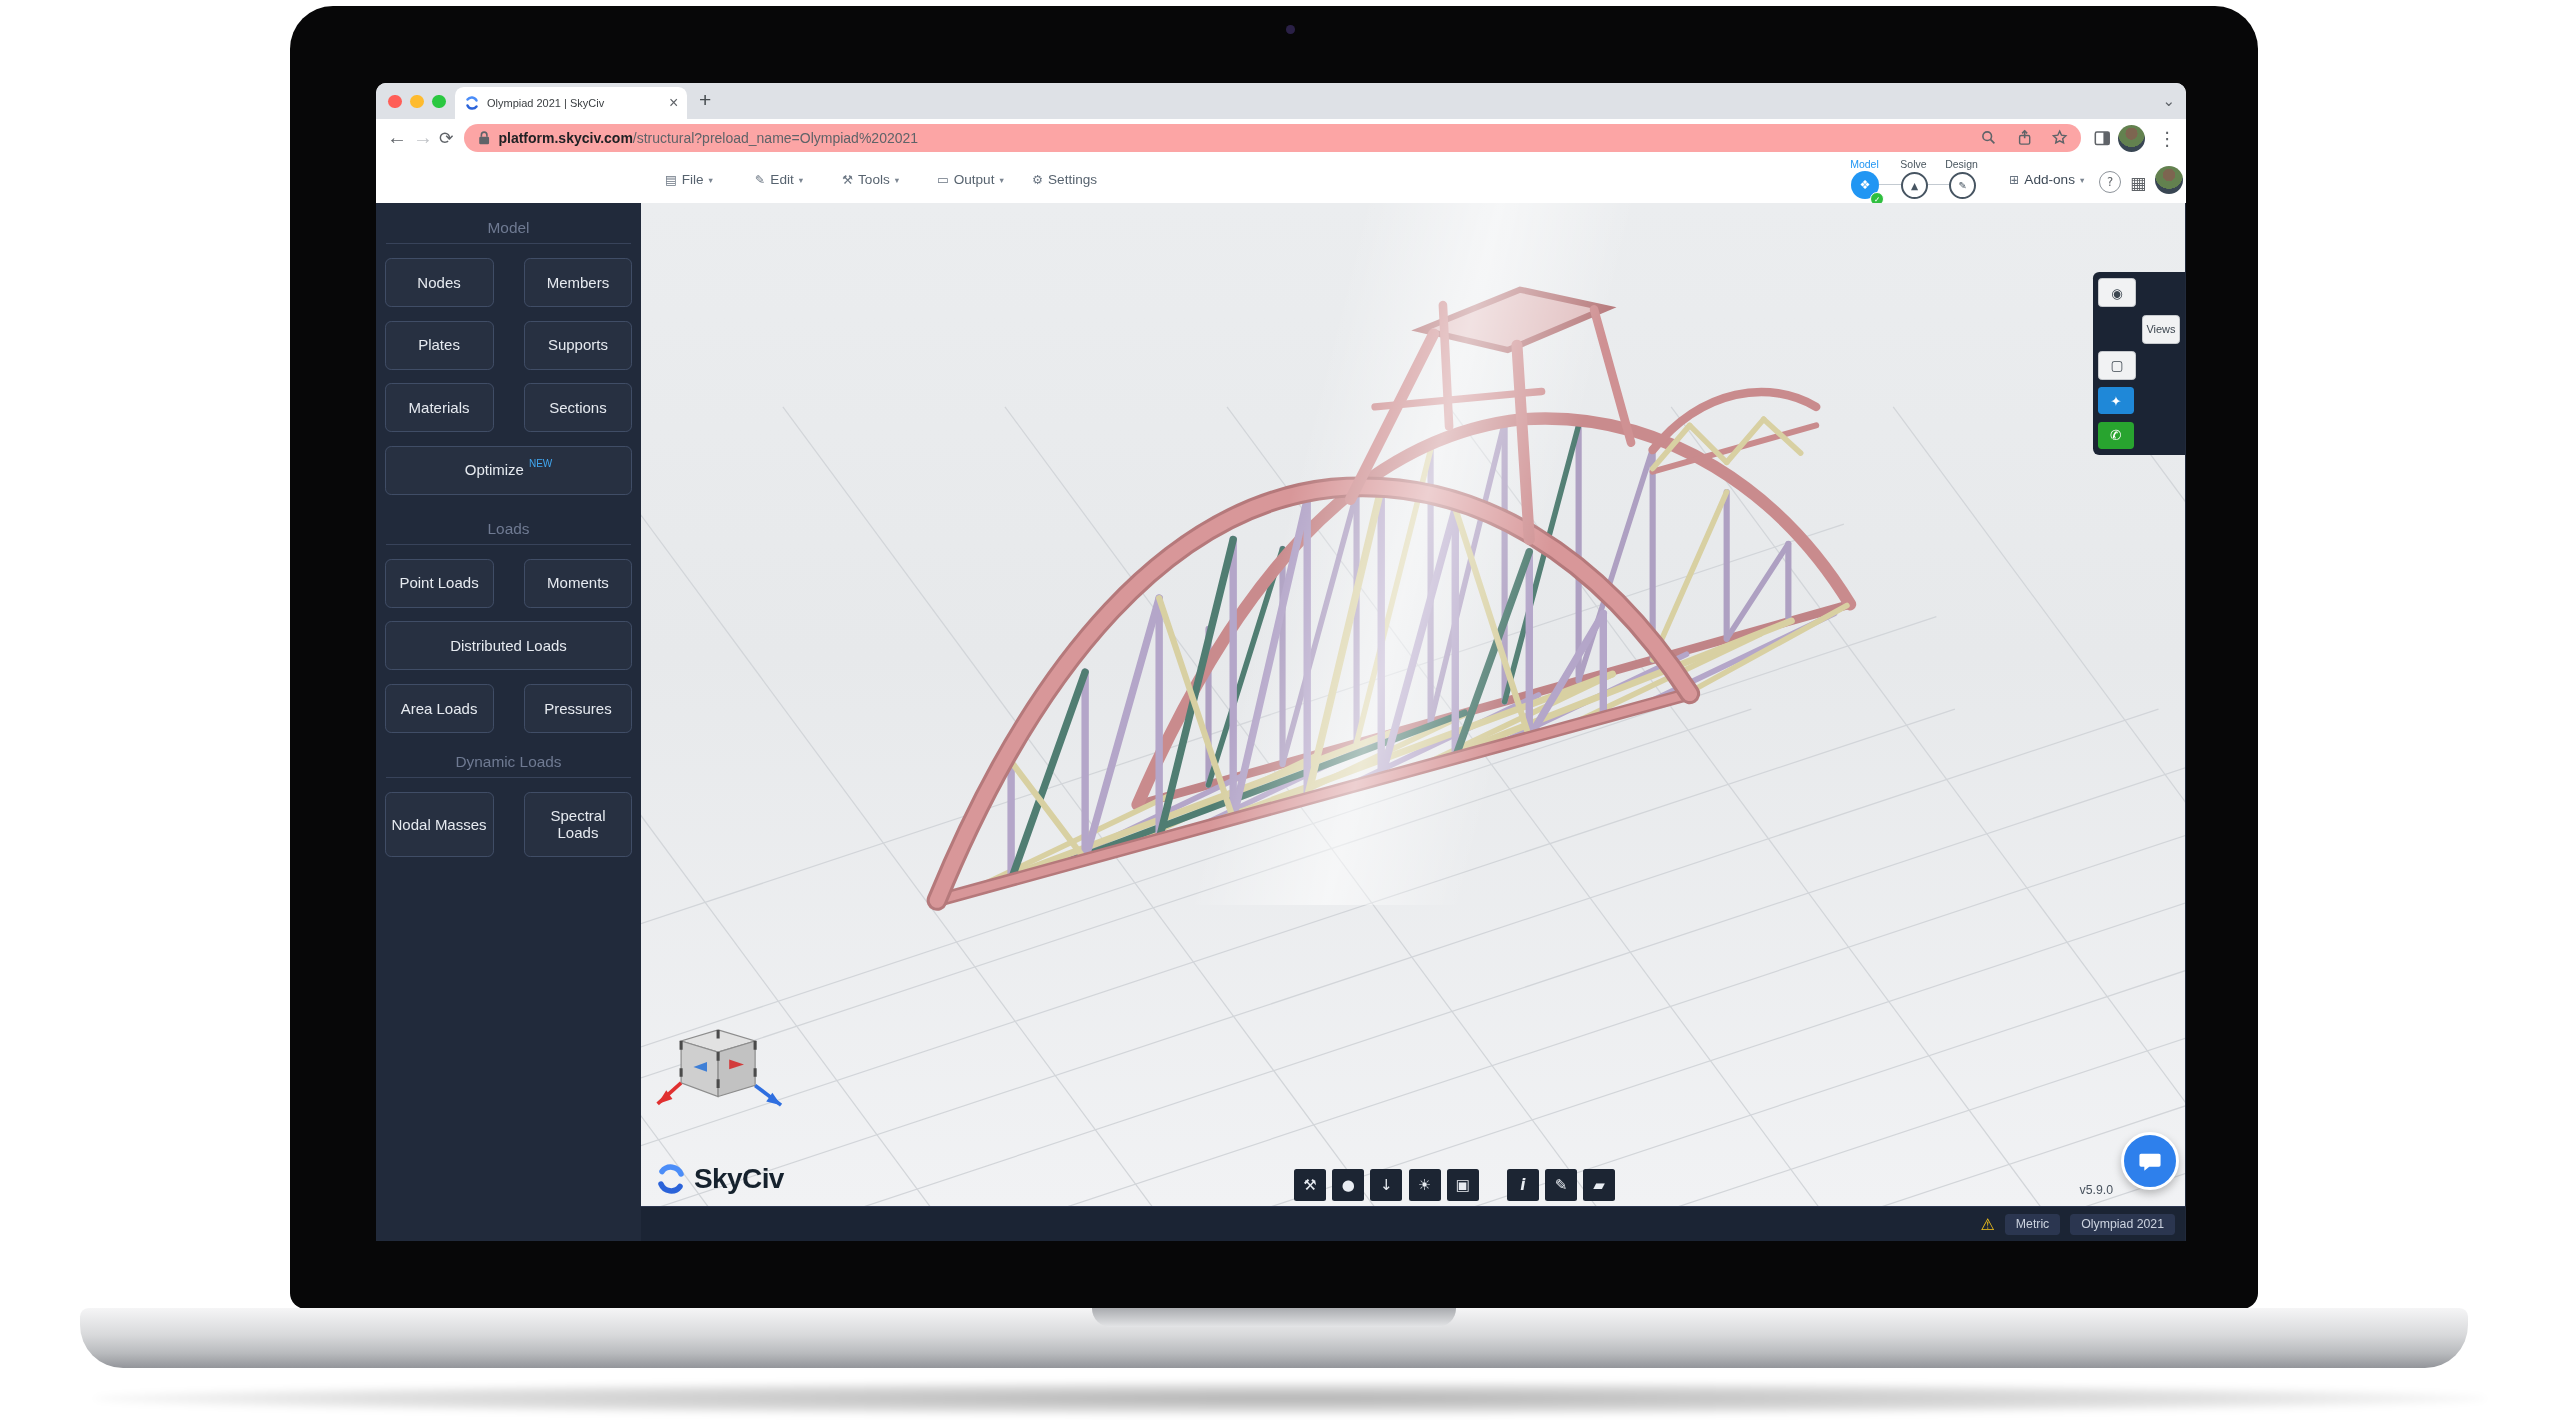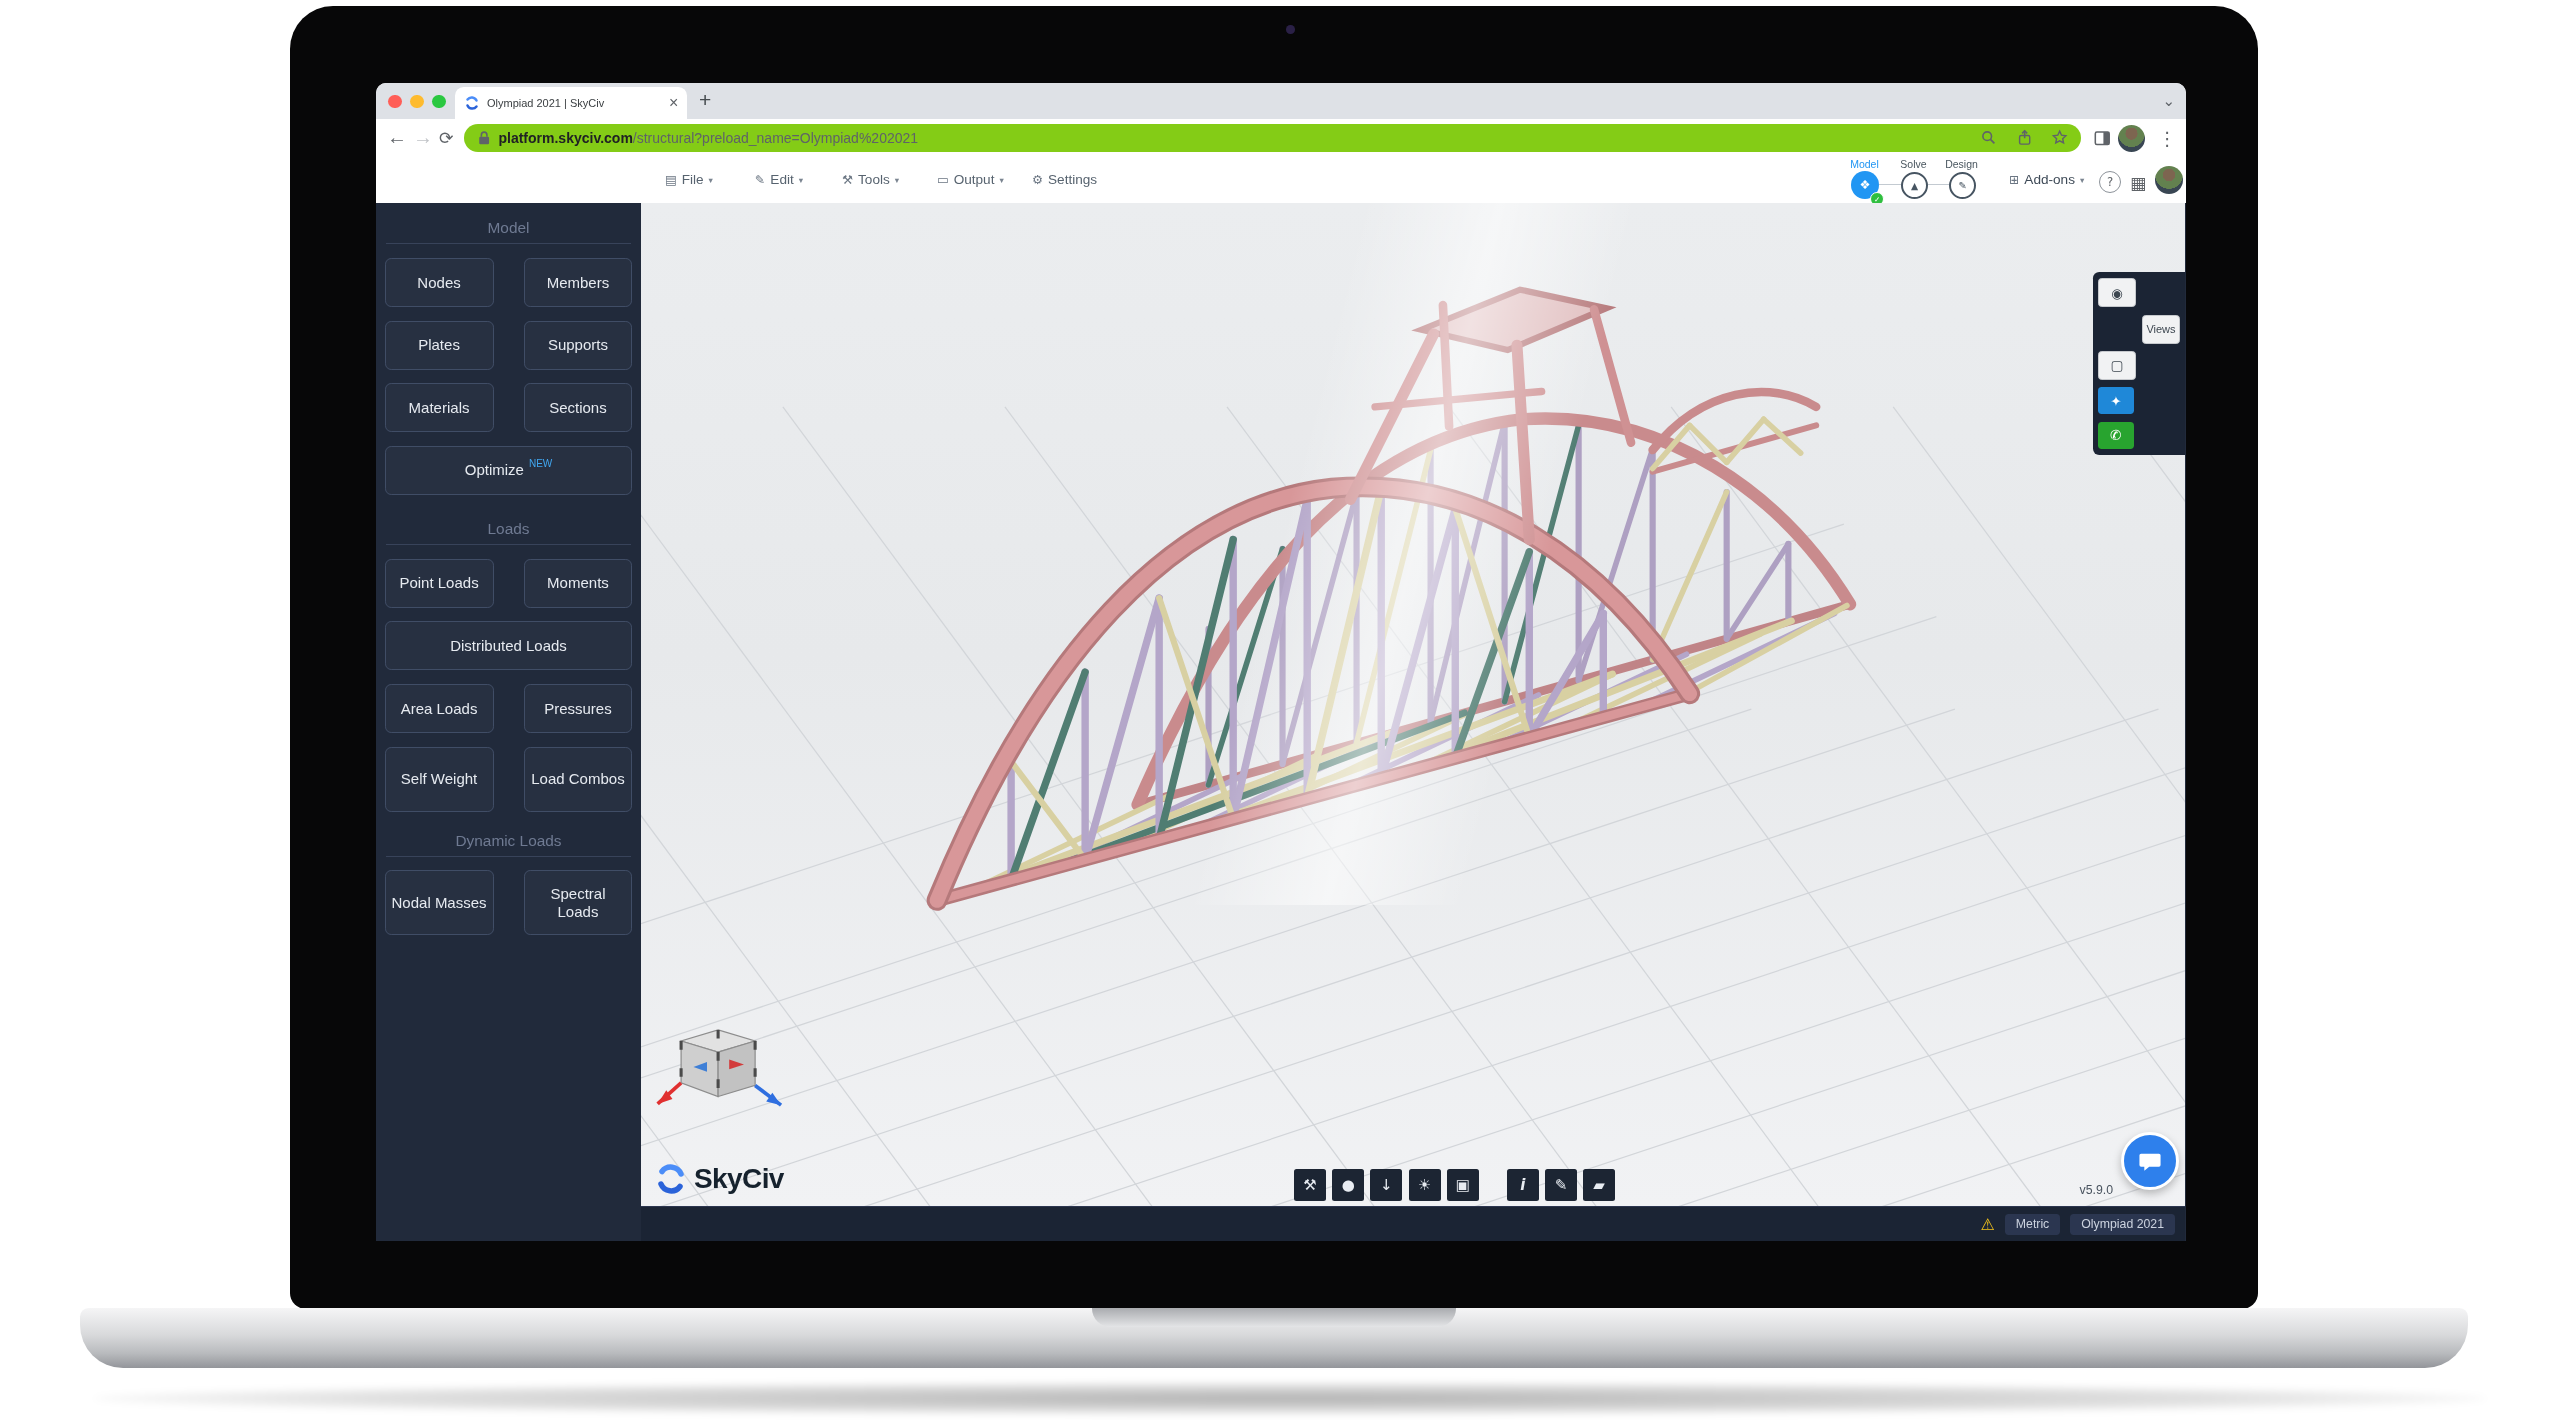--- a/index.html
+++ b/index.html
@@ -20,21 +20,21 @@
   .browser{left:376px;top:83px;width:1810px;height:1158px;background:#fff;border-radius:10px 10px 0 0;overflow:hidden;}
   .tabstrip{left:0;top:0;width:100%;height:36px;background:#dee1e6;}
   .light{width:13.6px;height:13.6px;border-radius:50%;top:11.7px;}
   .tab{left:79px;top:3.7px;width:232px;height:32px;background:#fff;border-radius:8.6px 8.6px 0 0;padding:0 8.6px;box-sizing:border-box;}
   .tab-title{font-size:11px;color:#3c4043;margin-left:7.4px;white-space:nowrap;overflow:hidden;text-overflow:ellipsis;flex:1;}
   .tab-close{font-size:16px;color:#5f6368;margin-left:5px;}
   .newtab{left:323px;top:5px;font-size:21px;color:#474c50;}
   .strip-chev{right:11px;top:8.6px;font-size:15px;color:#5c6066;}
   .navbar{left:0;top:36px;width:100%;height:38px;background:#fff;border-bottom:0.6px solid #e3e5e8;}
   .navbtn{font-size:20px;color:#5f6368;top:7.4px;}
-  .pill{left:88px;top:5px;width:1617px;height:28px;background:#84cc16;border-radius:14px;padding:0 13.6px;box-sizing:border-box;}
+  .pill{left:88px;top:5px;width:1617px;height:28px;background:#fca5a5;border-radius:14px;padding:0 13.6px;box-sizing:border-box;}
   .url{font-size:14px;white-space:nowrap;margin-left:8.6px;}
   .url b{color:#202124;font-weight:700;}
   .url span{color:#5f6368;font-weight:400;}
   .pill-icons{position:absolute;right:12.3px;top:5px;display:flex;gap:18.5px;}
   .appbar{left:0;top:74px;width:100%;height:46px;background:#fff;border-bottom:0.6px solid #e7e9ea;}
   .menu-item{top:15px;display:flex;align-items:center;gap:5px;font-size:13.6px;color:#57636f;}
   .menu-ic{font-size:12.3px;color:#6b7683;font-family:"DejaVu Sans",sans-serif;}
   .caret{font-size:8.6px;color:#7b8591;}
   .wf-label{top:1.2px;width:49px;text-align:center;font-size:10.5px;color:#49565f;}
   .wf-circle{border-radius:50%;display:flex;align-items:center;justify-content:center;font-family:"DejaVu Sans",sans-serif;}
@@ -215,24 +215,20 @@
       <div class="side-hr"></div>
       <div class="row2">
         <div class="sbtn">Point Loads</div>
         <div class="sbtn">Moments</div>
       </div>
       <div class="sbtn wide">Distributed Loads</div>
       <div class="row2">
         <div class="sbtn">Area Loads</div>
         <div class="sbtn">Pressures</div>
       </div>
-      <div class="row2">
-        <div class="sbtn tall" style="white-space:normal;width:auto;">Self Weight</div>
-        <div class="sbtn tall">Load Combos</div>
-      </div>
 
       <div class="side-h" style="margin-top:20px;">Dynamic Loads</div>
       <div class="side-hr"></div>
       <div class="row2">
         <div class="sbtn tall">Nodal Masses</div>
         <div class="sbtn tall">Spectral Loads</div>
       </div>
     </div>
 
     <div class="abs canvas">

